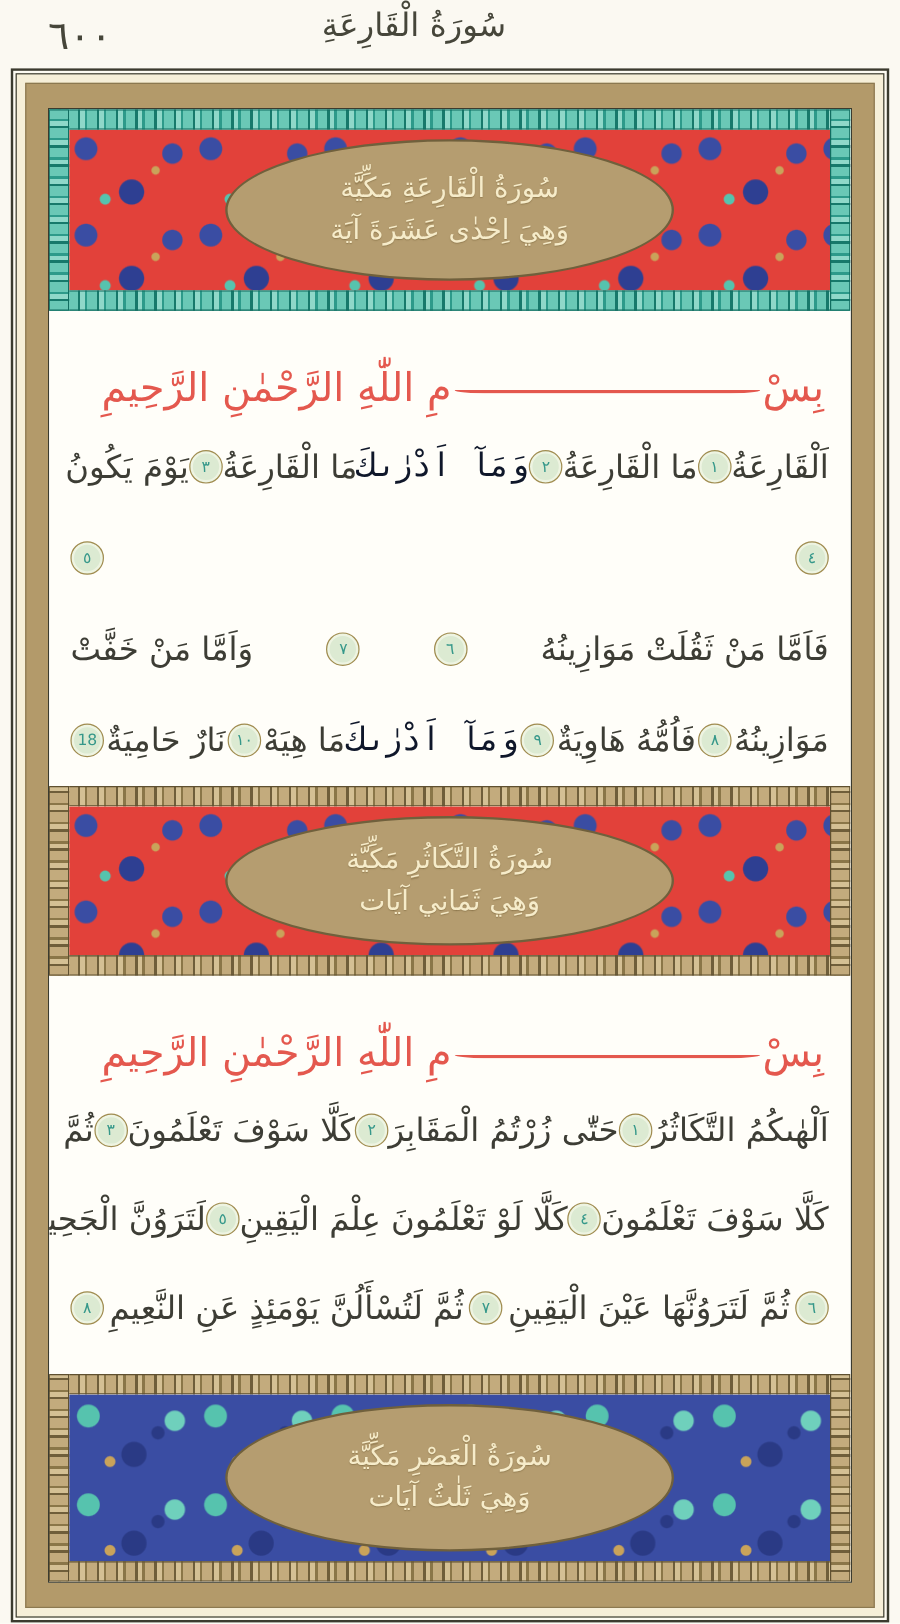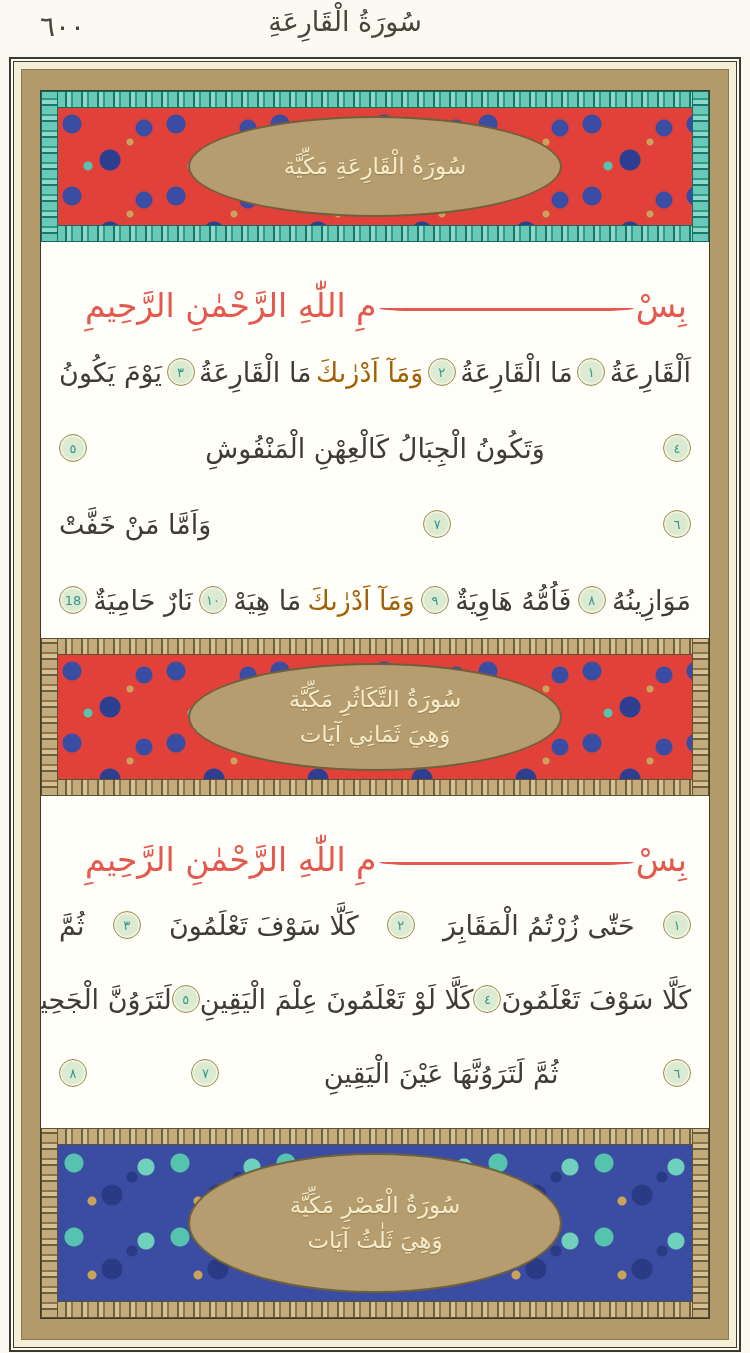--- a/index.html
+++ b/index.html
@@ -10,42 +10,42 @@
   }
   
   .top-head{position:absolute;top:0;left:0;right:0;height:56px;}
   .page-title{
     position:absolute;top:6px;left:0;right:0;text-align:center;
     transform:translateX(-30px);
     font-size:27px;color:#46463a;letter-spacing:1px;
   }
   .page-number{
     position:absolute;top:10px;right:0;left:40px;text-align:left;
-    font-size:28px;color:#46463a;direction:ltr;
+    font-size:33px;color:#46463a;direction:ltr;
   }
   
   .frame-outer{
     position:absolute;left:9px;right:9px;top:57px;bottom:1px;
     border:2px solid #3b3b2f;background:#fdfbf2;
   }
   .frame-mid{
     position:absolute;inset:2px;border:1px solid #3b3b2f;
     background:#f6efd8;padding:7px;box-sizing:border-box;
   }
   .frame-tan{
     height:100%;box-sizing:border-box;background:#b39a6a;
     border:1px solid #8c7950;padding:20px 18px;
   }
   .content{
     height:100%;box-sizing:border-box;background:#fffef9;
     border:1px solid #3b3b2f;display:flex;flex-direction:column;overflow:hidden;
   }
   
   .banner{position:relative;flex:0 0 auto;}
-  .banner.b1{height:151px;text-align:right;}
+  .banner.b1{height:168px;text-align:right;}
   .banner.b2{height:158px;}
   .banner.b3{flex:1 1 auto;min-height:150px;padding-left:25px;}
   .chain-h,.chain-v{position:absolute;}
   .chain-h{left:0;right:0;height:17px;}
   .chain-v{top:0;bottom:0;width:17px;}
   .ch-top{top:0}.ch-bottom{bottom:0}.ch-left{left:0}.ch-right{right:0}
   .teal .chain-h{
     background:repeating-linear-gradient(90deg,#6ac8b6 0 8px,#17796b 8px 10px,#8fd8c9 10px 14px,#2d9a8a 14px 16px);
     box-shadow:inset 0 0 0 1px #116d60;
   }
@@ -102,21 +102,21 @@
   .btxt{white-space:nowrap;line-height:1.25;}
   .kash{
     flex:1 1 auto;border-bottom:3px solid #e4584e;
     margin:0 2px 15px 2px;border-radius:0 0 40% 40% / 0 0 10px 10px;
   }
   .qline{
     direction:rtl;display:flex;justify-content:space-between;align-items:center;
     height:76px;font-size:27px;color:#3d3d35;white-space:nowrap;padding:0 4px;
   }
   .takathur .qline{height:74px;}
-  .qred{color:#a16207;}
+  .qred{color:#0f172a;font-family:Liberation Mono, monospace;}
   .vmark{
     flex:0 0 auto;min-width:28px;height:28px;box-sizing:border-box;
     border-radius:50%;background:#dcead2;border:1px solid #a18c50;
     box-shadow:inset 0 0 0 2px #eef4e2;
     color:#36988a;font-size:13px;line-height:1;
     display:flex;align-items:center;justify-content:center;padding:0 3px;
   }
   .spacer{height:18px;background:#fffef9;}
 </style>
 </head>
@@ -133,20 +133,21 @@
       <div class="content">
 
         <section class="banner b1 teal">
           <div class="field field-red"></div>
           <div class="chain-h ch-top"></div>
           <div class="chain-h ch-bottom"></div>
           <div class="chain-v ch-left"></div>
           <div class="chain-v ch-right"></div>
           <div class="cartouche">
             <div class="cart-line">سُورَةُ الْقَارِعَةِ مَكِّيَّة</div>
+            <div class="cart-line">وَهِيَ اِحْدٰى عَشَرَةَ آيَة</div>
           </div>
         </section>
 
         <section class="tblock qariah">
           <div class="bismillah">
             <span class="btxt">بِسْ</span>
             <span class="kash"></span>
             <span class="btxt">مِ اللّٰهِ الرَّحْمٰنِ الرَّحِيمِ</span>
           </div>
           <div>
@@ -155,24 +156,24 @@
                 <span class="vmark">١</span>
                 <span class="qtxt">مَا الْقَارِعَةُ</span>
                 <span class="vmark">٢</span>
                 <span class="qred">وَمَآ اَدْرٰىكَ</span>
                 <span class="qtxt">مَا الْقَارِعَةُ</span>
                 <span class="vmark">٣</span>
                 <span class="qtxt">يَوْمَ يَكُونُ</span>
               </div>
               <div class="qline">
                 <span class="vmark">٤</span>
-                <span class="qtxt">وَتَكُونُ الْجِبَالُ كَالْعِهْنِ الْمَنْفُوشِ</span>
                 <span class="vmark">٥</span>
               </div>
               <div class="qline">
+                <span class="qtxt">فَاَمَّا مَنْ ثَقُلَتْ مَوَازِينُهُ</span>
                 <span class="vmark">٦</span>
                 <span class="vmark">٧</span>
                 <span class="qtxt">وَاَمَّا مَنْ خَفَّتْ</span>
               </div>
               <div class="qline">
                 <span class="qtxt">مَوَازِينُهُ</span>
                 <span class="vmark">٨</span>
                 <span class="qtxt">فَاُمُّهُ هَاوِيَةٌ</span>
                 <span class="vmark">٩</span>
                 <span class="qred">وَمَآ اَدْرٰىكَ</span>
@@ -197,38 +198,40 @@
         </section>
 
         <section class="tblock takathur">
           <div class="bismillah">
             <span class="btxt">بِسْ</span>
             <span class="kash"></span>
             <span class="btxt">مِ اللّٰهِ الرَّحْمٰنِ الرَّحِيمِ</span>
           </div>
           <div>
               <div class="qline">
+                <span class="qtxt">اَلْهٰىكُمُ التَّكَاثُرُ</span>
                 <span class="vmark">١</span>
                 <span class="qtxt">حَتّٰى زُرْتُمُ الْمَقَابِرَ</span>
                 <span class="vmark">٢</span>
                 <span class="qtxt">كَلَّا سَوْفَ تَعْلَمُونَ</span>
                 <span class="vmark">٣</span>
                 <span class="qtxt">ثُمَّ</span>
               </div>
               <div class="qline">
                 <span class="qtxt">كَلَّا سَوْفَ تَعْلَمُونَ</span>
                 <span class="vmark">٤</span>
                 <span class="qtxt">كَلَّا لَوْ تَعْلَمُونَ عِلْمَ الْيَقِينِ</span>
                 <span class="vmark">٥</span>
                 <span class="qtxt">لَتَرَوُنَّ الْجَحِيمَ</span>
               </div>
               <div class="qline">
                 <span class="vmark">٦</span>
                 <span class="qtxt">ثُمَّ لَتَرَوُنَّهَا عَيْنَ الْيَقِينِ</span>
                 <span class="vmark">٧</span>
+                <span class="qtxt">ثُمَّ لَتُسْأَلُنَّ يَوْمَئِذٍ عَنِ النَّعِيمِ</span>
                 <span class="vmark">٨</span>
               </div>
             </div>
         </section>
 
         <div class="spacer"></div>
 
         <section class="banner b3 tanc">
           <div class="field field-blue"></div>
           <div class="chain-h ch-top"></div>

